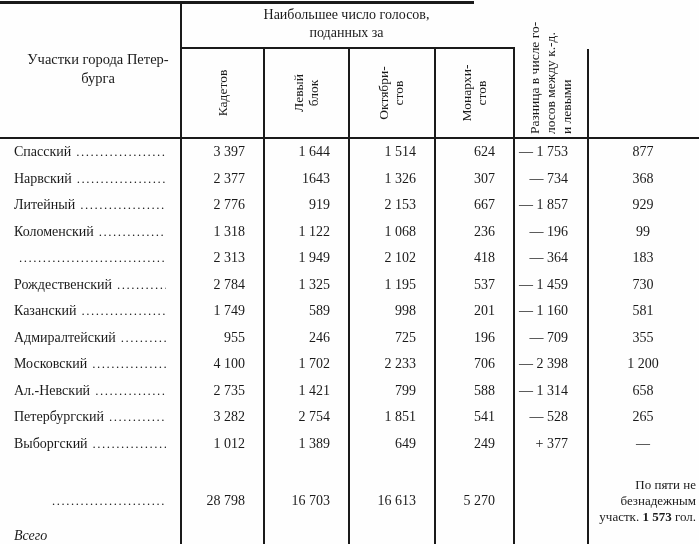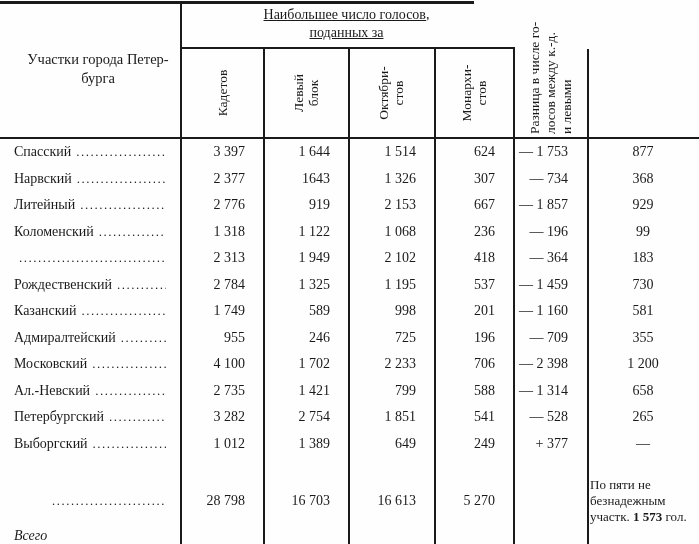--- a/index.html
+++ b/index.html
@@ -23,21 +23,21 @@
   .v4 { left: 434px; top: 47px; width: 1.5px; height: 497px; }
   .v5 { left: 513px; top: 47px; width: 1.5px; height: 497px; }
   .v6 { left: 587px; top: 49px; width: 1.5px; height: 495px; }
 
   
   .hcell {
     position: absolute; display: flex; align-items: center; justify-content: center;
     text-align: center; white-space: pre-line;
   }
   .district-head { left: 8px; top: 0; width: 180px; height: 137px; font-size: 14.5px; line-height: 19px; }
-  .span-head     { left: 180px; top: 0; width: 333px; height: 47px; font-size: 14px; line-height: 18px; text-decoration: underline; }
+  .span-head     { left: 180px; top: 0; width: 333px; height: 47px; font-size: 14px; line-height: 18px; }
   .need-head     { left: 587px; top: 0; width: 112px; height: 137px; font-size: 13.5px; line-height: 17px; }
 
   .rot {
     position: absolute; white-space: pre-line; font-size: 13.5px; line-height: 15px;
     transform: translate(-50%, -50%) rotate(-90deg); transform-origin: center center;
     text-align: center;
   }
   .rot-kadety      { left: 222px; top: 93px; width: 86px; }
   .rot-leftbloc    { left: 306px; top: 93px; width: 86px; }
   .rot-octobrists  { left: 391px; top: 93px; width: 86px; }
@@ -64,21 +64,21 @@
   
   .total-band {
     position: absolute; left: 0; top: 457px; width: 699px; height: 87px;
     display: grid;
     grid-template-columns: 180px 83px 85px 86px 79px 74px 112px;
     align-items: center;
   }
   .total-band .cell { height: 100%; }
   .total-label { padding-left: 72px; font-style: italic; align-items: flex-end; }
   .note {
-    font-size: 13px; line-height: 16px; text-align: left;
+    font-size: 13px; line-height: 16px; text-align: right;
     display: flex; align-items: center; justify-content: center; padding: 0 3px;
   }
   .note-inner { display: inline; }
   .note-bold { font-weight: 700; }
 </style>
 </head>
 <body>
 
 <div class="page">
 

